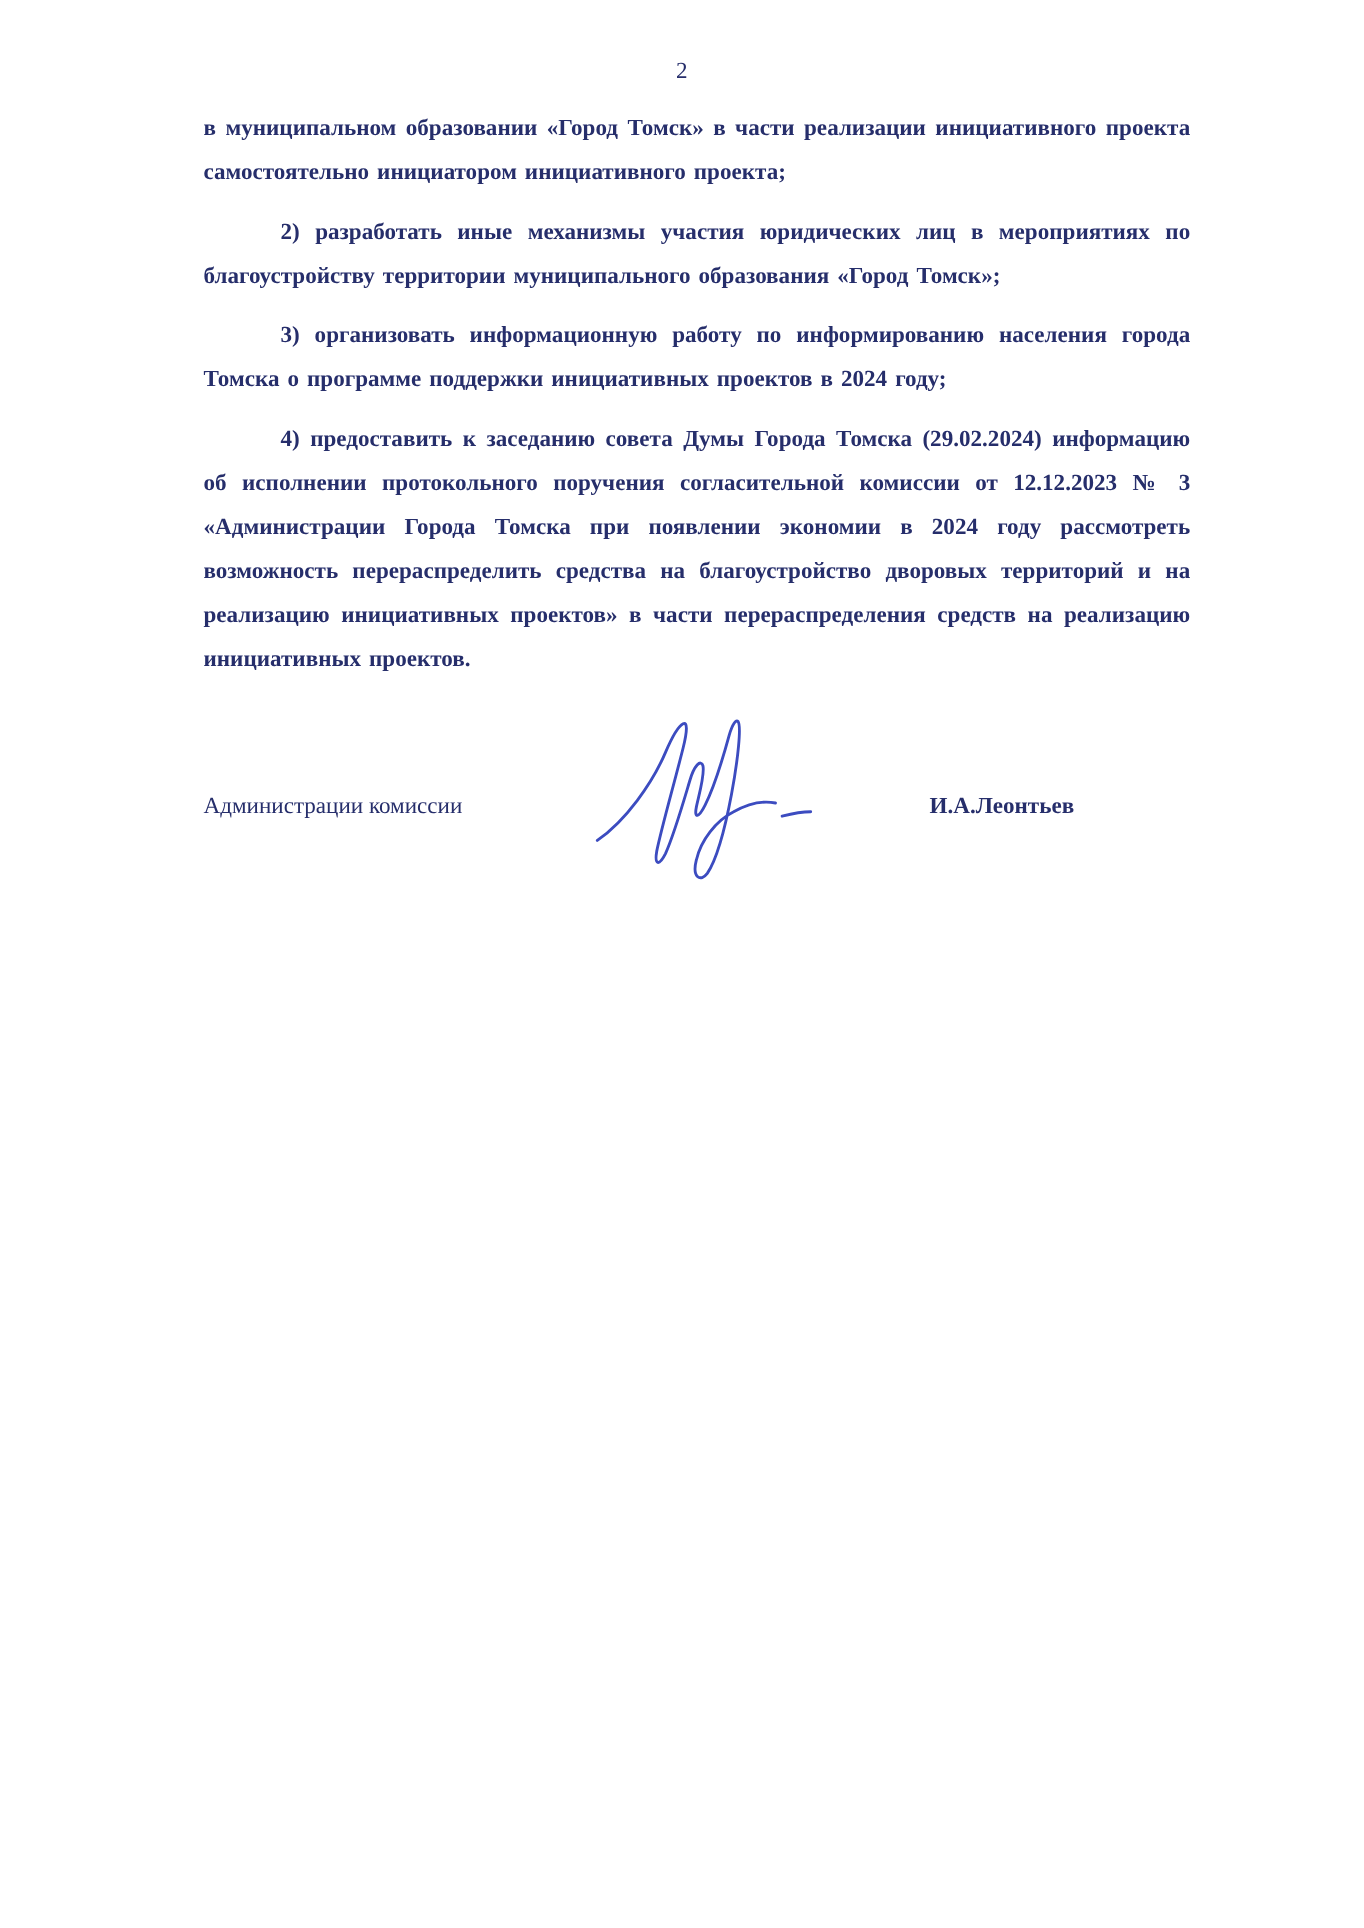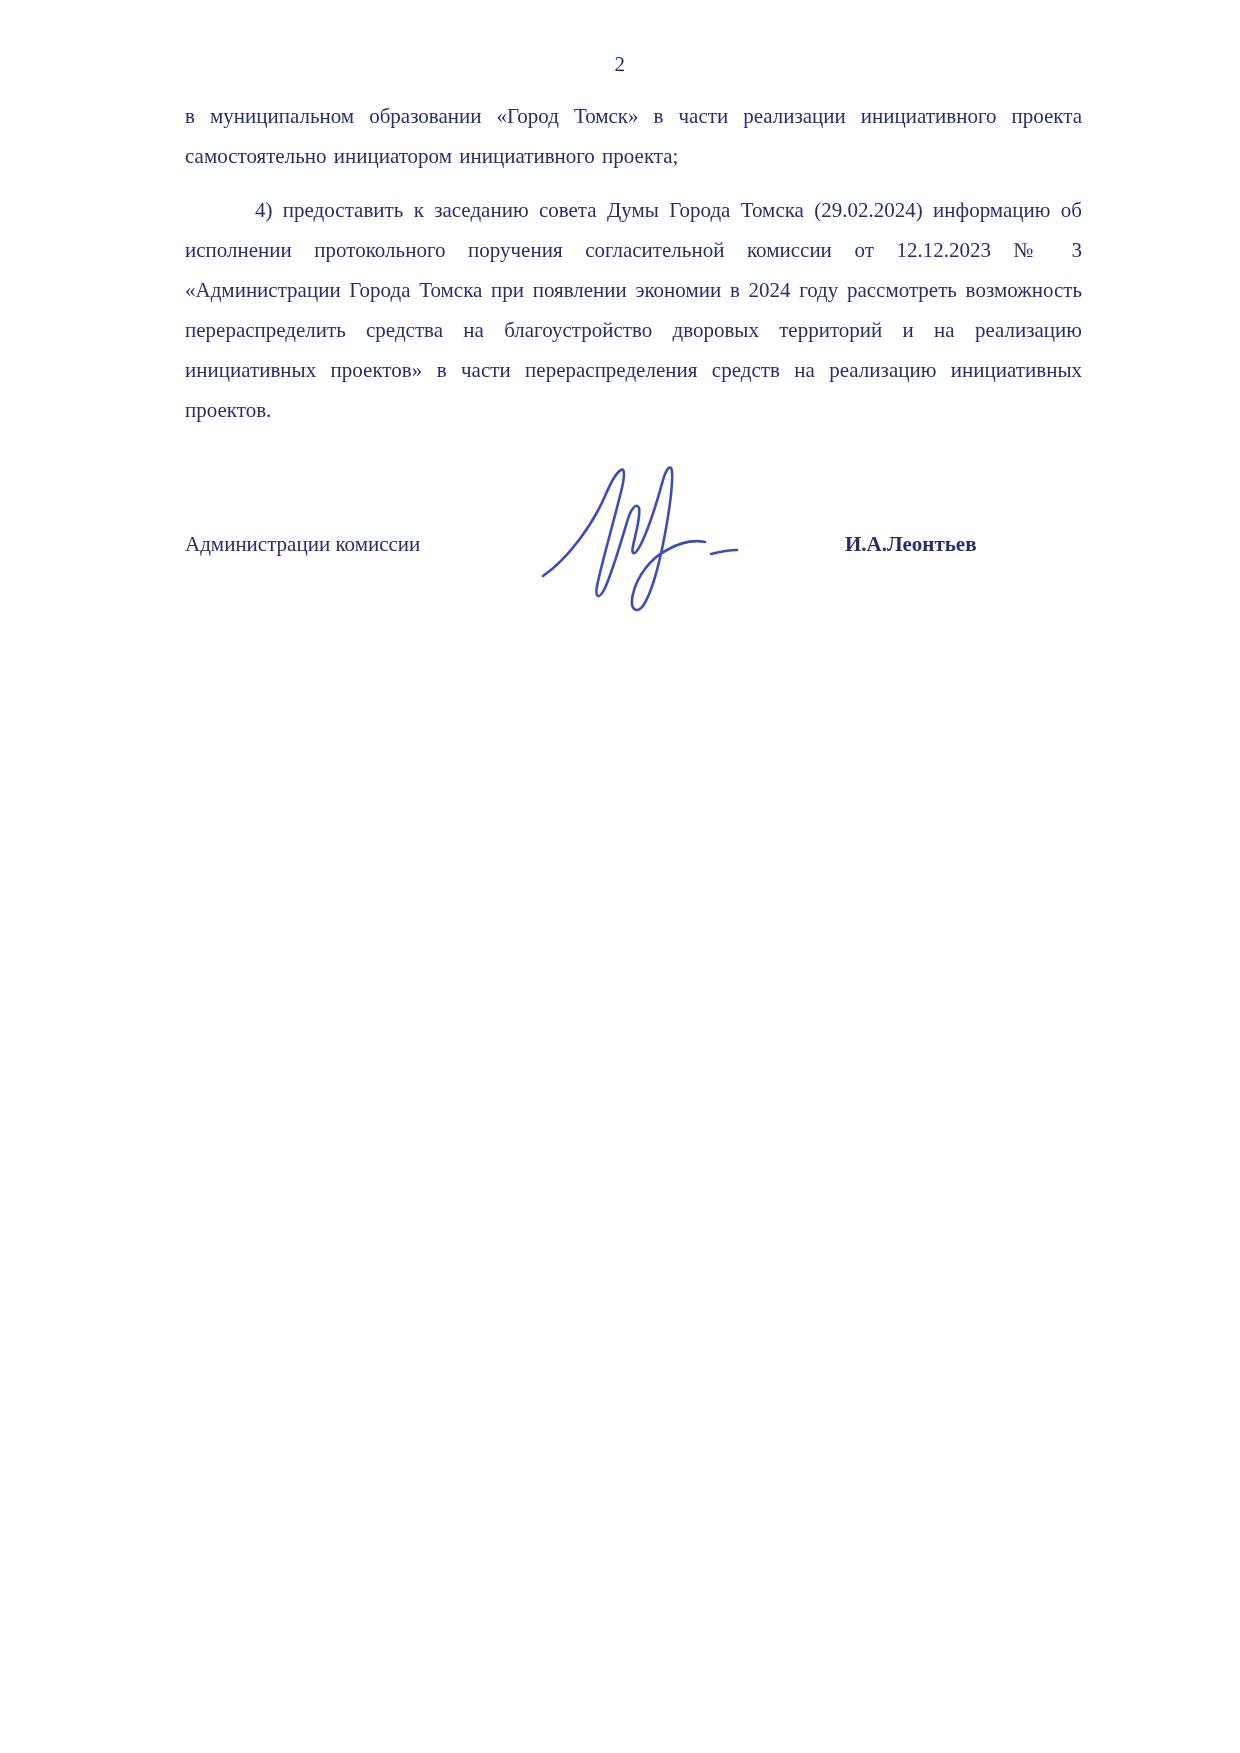--- a/index.html
+++ b/index.html
@@ -36,20 +36,21 @@
     top: 96px;
     left: 185px;
     width: 897px;
   }
   .para {
     font-size: 21px;
     line-height: 40px;
     text-align: justify;
     margin: 0 0 14px 0;
     word-spacing: 2px;
+    font-weight: bold;
   }
   .para.indent {
     text-indent: 70px;
   }
   .sign-row {
     position: relative;
     height: 170px;
     margin-top: 40px;
   }
   .sign-title {
@@ -83,21 +84,23 @@
 <body>
 
 <div class="page">
 
   <div class="page-number">2</div>
 
   <div class="content">
 
     <p class="para">в муниципальном образовании «Город Томск» в части реализации инициативного проекта самостоятельно инициатором инициативного проекта;</p>
 
+    <p class="para indent">2) разработать иные механизмы участия юридических лиц в мероприятиях по благоустройству территории муниципального образования «Город Томск»;</p>
 
+    <p class="para indent">3) организовать информационную работу по информированию населения города Томска о программе поддержки инициативных проектов в 2024 году;</p>
 
     <p class="para indent">4) предоставить к заседанию совета Думы Города Томска (29.02.2024) информацию об исполнении протокольного поручения согласительной комиссии от 12.12.2023 № 3 «Администрации Города Томска при появлении экономии в 2024 году рассмотреть возможность перераспределить средства на благоустройство дворовых территорий и на реализацию инициативных проектов» в части перераспределения средств на реализацию инициативных проектов.</p>
 
     <div class="sign-row">
 
       <span class="sign-title">Администрации комиссии</span>
 
       <span class="signature">
         <svg viewBox="0 0 210 160" xmlns="http://www.w3.org/2000/svg" aria-hidden="true">
           <g fill="none" stroke="#3c4cc0" stroke-width="2.6" stroke-linecap="round" stroke-linejoin="round">

